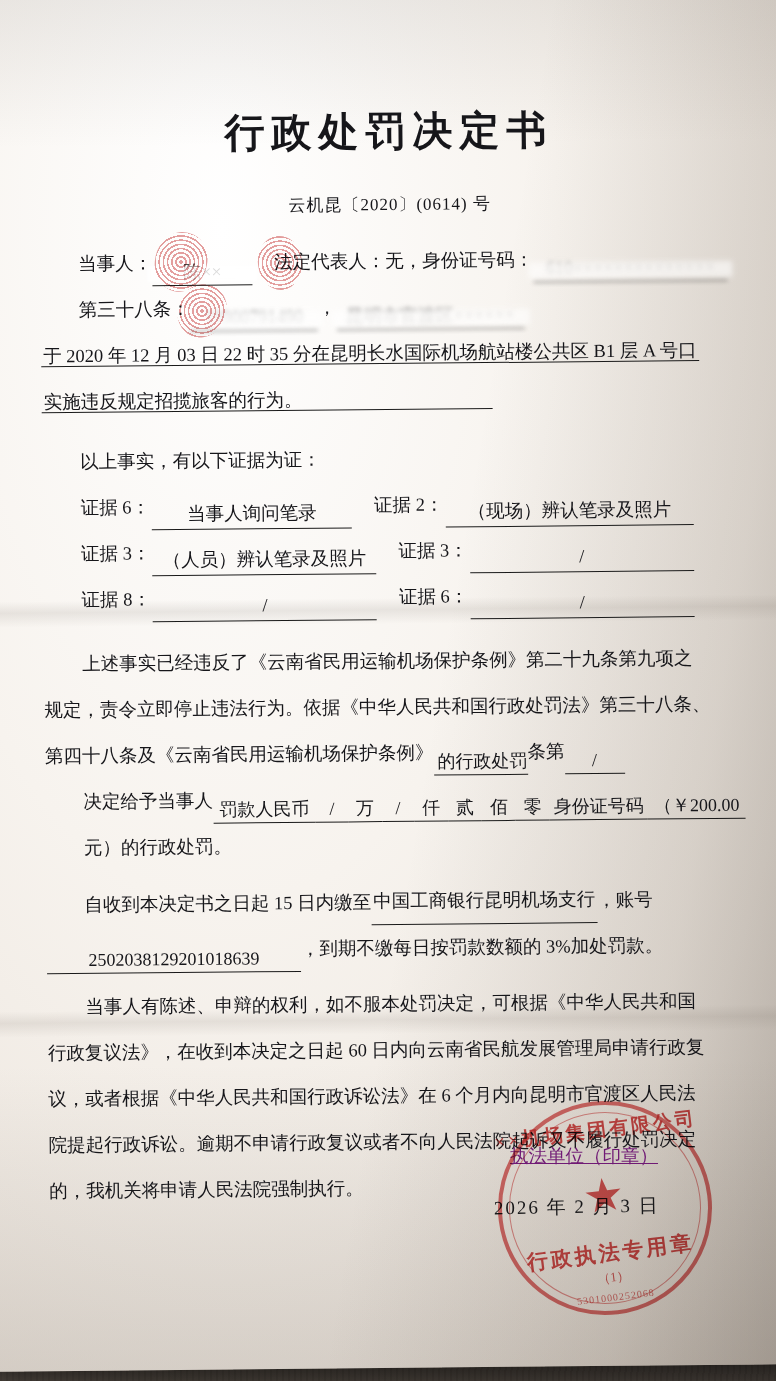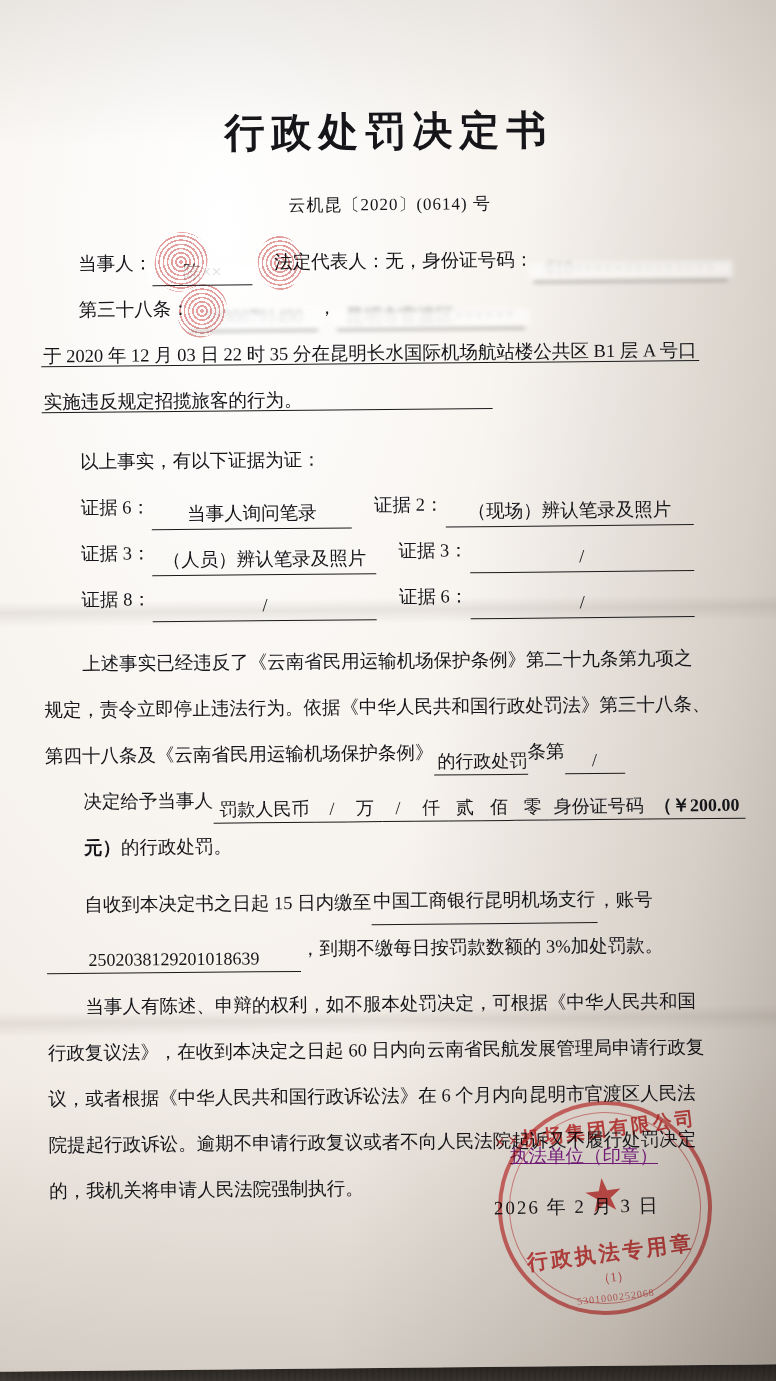--- a/index.html
+++ b/index.html
@@ -216,21 +216,21 @@
     transform: rotate(-1deg);
   }
   .issuer-line {
     position: absolute;
     left: 510px;
     top: 1143px;
     font-size: 18.5px;
     color: #701a75;
     text-decoration: underline;
   }
-  .amount-bold { font-weight: bold; }
+  .amount-bold { font-weight: normal; }
 </style>
 </head>
 <body>
 
 <div id="page">
   <div class="desk"></div>
   <div class="desk-grain"></div>
 
   <div class="sheet">
     <div class="sheet-shade"></div>

